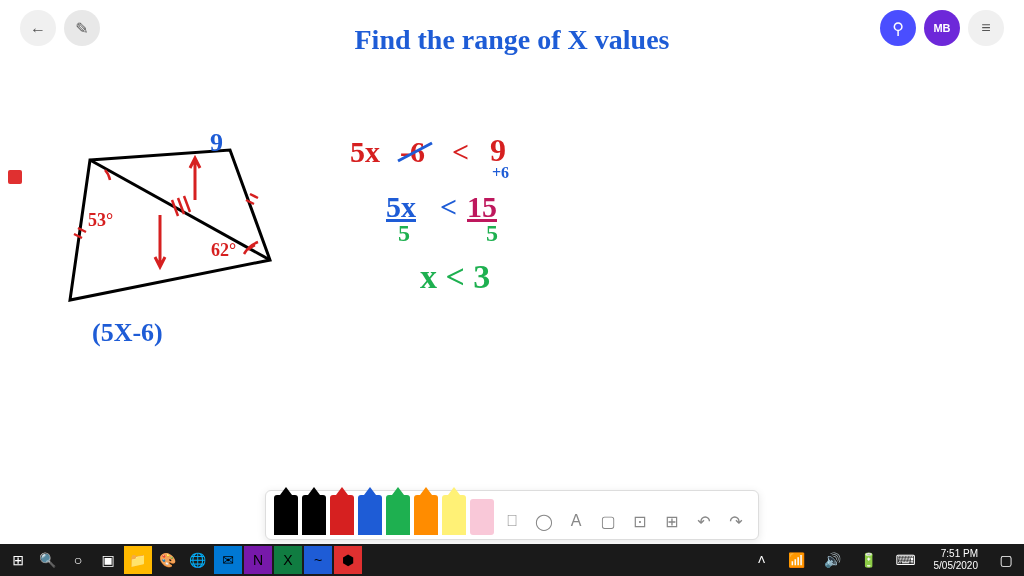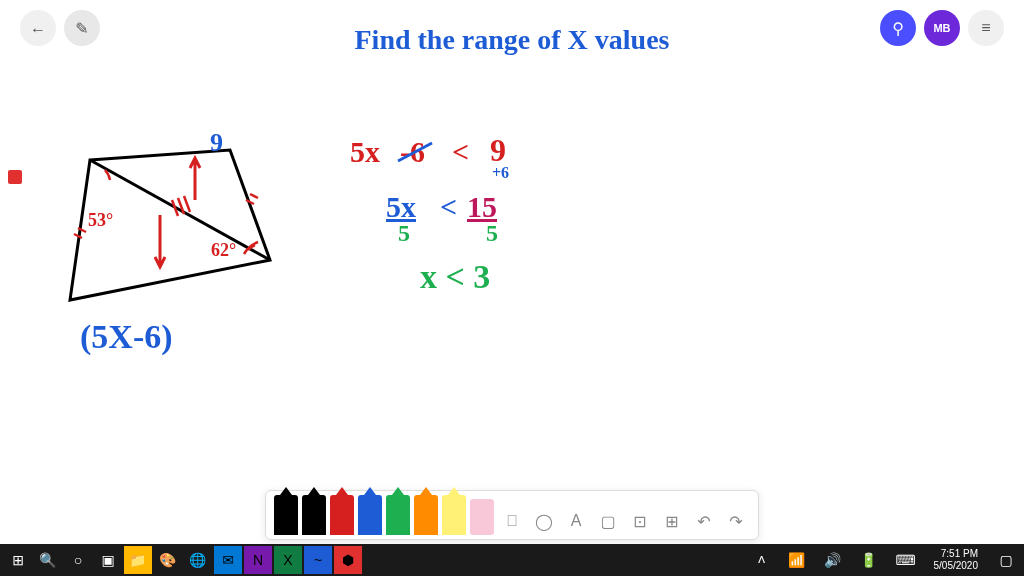--- a/index.html
+++ b/index.html
@@ -69,21 +69,21 @@
     <path d="M 218 150 A 22 22 0 0 1 225 145" fill="none" stroke="#d62020" stroke-width="2.5"></path>
     <path d="M 214 154 A 28 28 0 0 1 228 142" fill="none" stroke="#d62020" stroke-width="2.5"></path>
 
     <path d="M 165 100 L 165 60 M 160 68 L 165 58 L 170 68" fill="none" stroke="#d62020" stroke-width="3"></path>
     <path d="M 130 115 L 130 165 M 125 157 L 130 167 L 135 157" fill="none" stroke="#d62020" stroke-width="3"></path>
   </svg>
 
   <div class="hand-text" style="left:210px; top:68px; color:#1e5cd6; font-size:26px;">9</div>
   <div class="hand-text" style="left:88px; top:150px; color:#d62020; font-size:18px;text-align:center;">53°</div>
   <div class="hand-text" style="left:190px; top:180px; color:#d62020; font-size:18px;margin-left:21px;">62°</div>
-  <div class="hand-text" style="left:80px; top:258px; color:#1e5cd6; font-size:34px;">(5X-6)</div>
+  <div class="hand-text" style="left:92px; top:258px; color:#1e5cd6; font-size:26px;">(5X-6)</div>
 
   <div class="hand-text" style="left:350px; top:75px; color:#d62020; font-size:30px;">5x</div>
   <div class="hand-text" style="left:400px; top:75px; color:#d62020; font-size:30px; position:absolute;">
     <span>-6</span>
     <svg style="position:absolute; left:-4px; top:4px;" width="40" height="26">
         <line x1="2" y1="22" x2="36" y2="4" stroke="#1e5cd6" stroke-width="3"></line>
       </svg>
   </div>
   <div class="hand-text" style="left:452px; top:75px; color:#d62020; font-size:30px;">&lt;</div>
   <div class="hand-text" style="left:490px; top:72px; color:#d62020; font-size:32px;">9</div>

